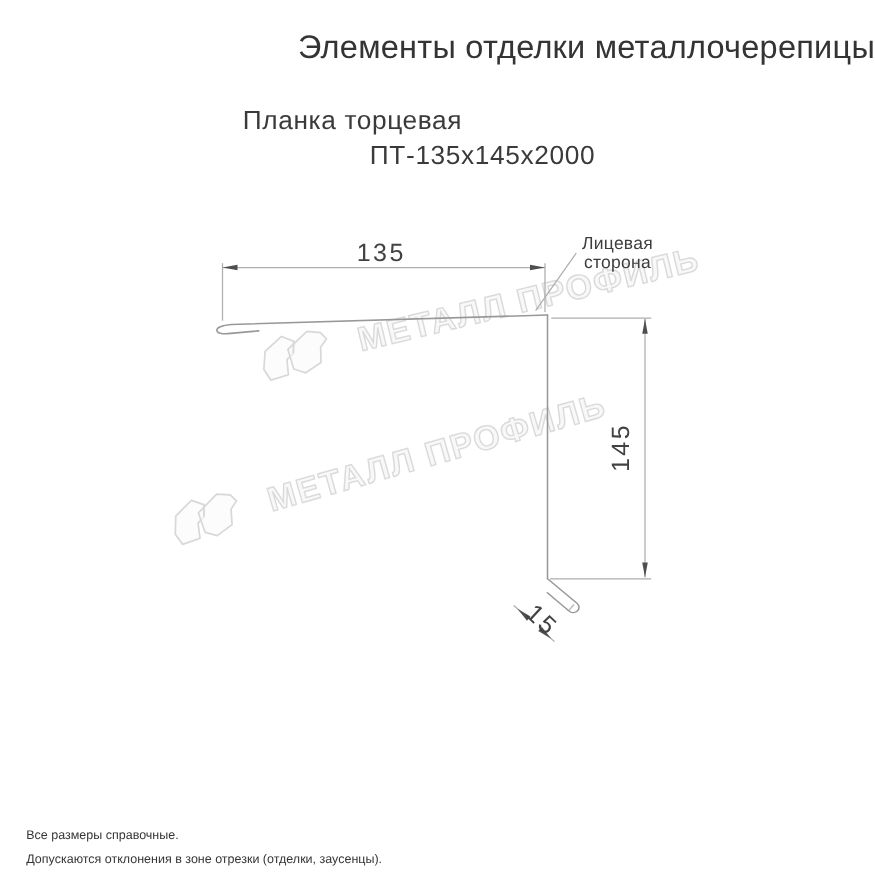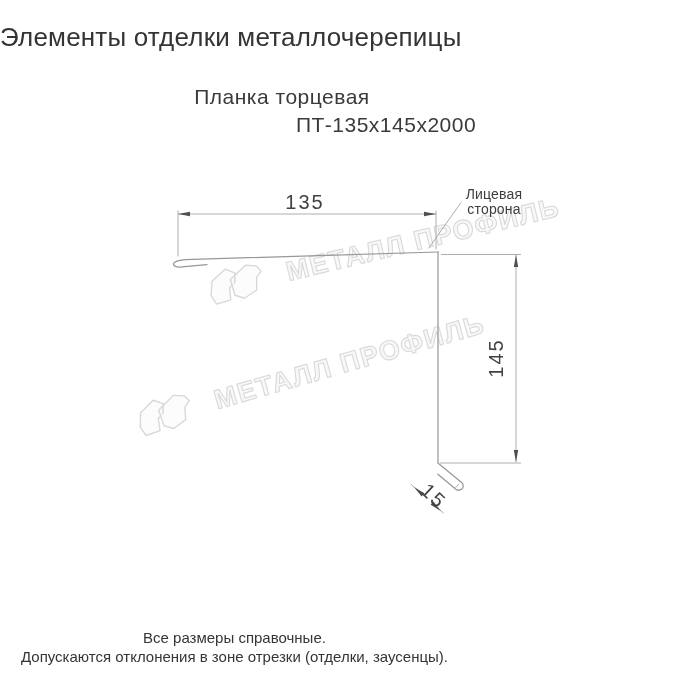--- a/index.html
+++ b/index.html
@@ -1,21 +1,21 @@
 <!DOCTYPE html>
 <html><head>
 <meta charset="utf-8">
 <style>
   html,body{margin:0;padding:0;}
   body{
     width:700px;height:700px;position:relative;background:#ffffff;
     font-family:"Liberation Sans", sans-serif;overflow:hidden;
   }
   .title{
-    position:absolute;top:22px;left:0;width:700px;text-align:left;
+    position:absolute;top:22px;left:0;width:700px;text-align:right;
     font-size:26px;line-height:30px;color:#343434;letter-spacing:0.2px;
   }
   .subtitle{
     position:absolute;top:85px;left:0;width:564px;text-align:center;
     font-size:21px;line-height:24px;color:#3a3a3a;letter-spacing:0.5px;
   }
   .model{
     position:absolute;top:113px;left:0;width:700px;text-align:center;
     font-size:21px;line-height:24px;color:#3a3a3a;letter-spacing:0.5px;margin-left:36px;
   }
@@ -38,22 +38,22 @@
   }
   .face-text{
     font-family:"Liberation Sans", sans-serif;font-size:14px;fill:#3d3d3d;
     letter-spacing:0.2px;
   }
   .profile{stroke:#96989a;stroke-width:1.25;fill:none;stroke-linecap:round;stroke-linejoin:round;}
   .thin{stroke:#aeaeae;stroke-width:1;fill:none;}
   .arrow{fill:#4f4f4f;stroke:none;}
   .foldmark{stroke:#b5b7b9;stroke-width:1;fill:none;}
   .footer{
-    position:absolute;left:21px;top:628px;
-    font-size:15px;line-height:19px;color:#353535;text-align:center;
+    position:absolute;left:21px;top:659px;
+    font-size:10px;line-height:19px;color:#353535;
   }
 </style>
 </head>
 <body>
 
 <div class="title">Элементы отделки металлочерепицы</div>
 <div class="subtitle">Планка торцевая</div>
 <div class="model">ПТ-135х145х2000</div>
 
 <div class="wm wm-a">

